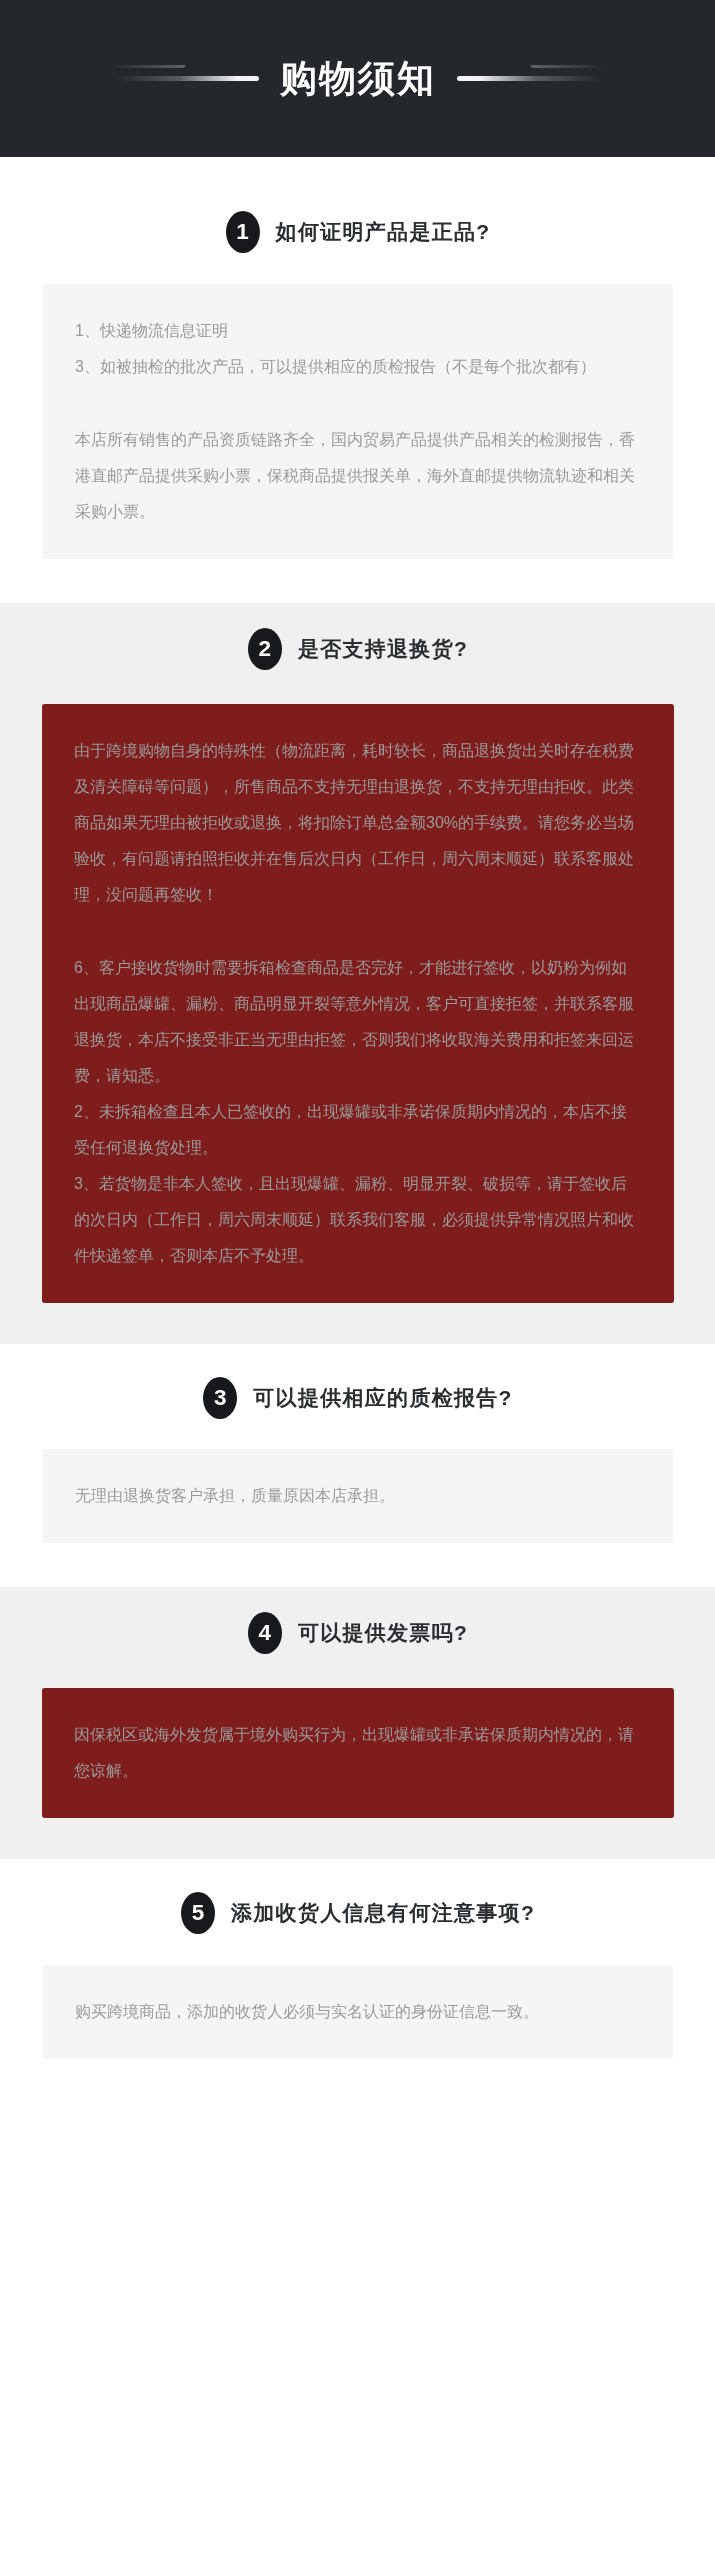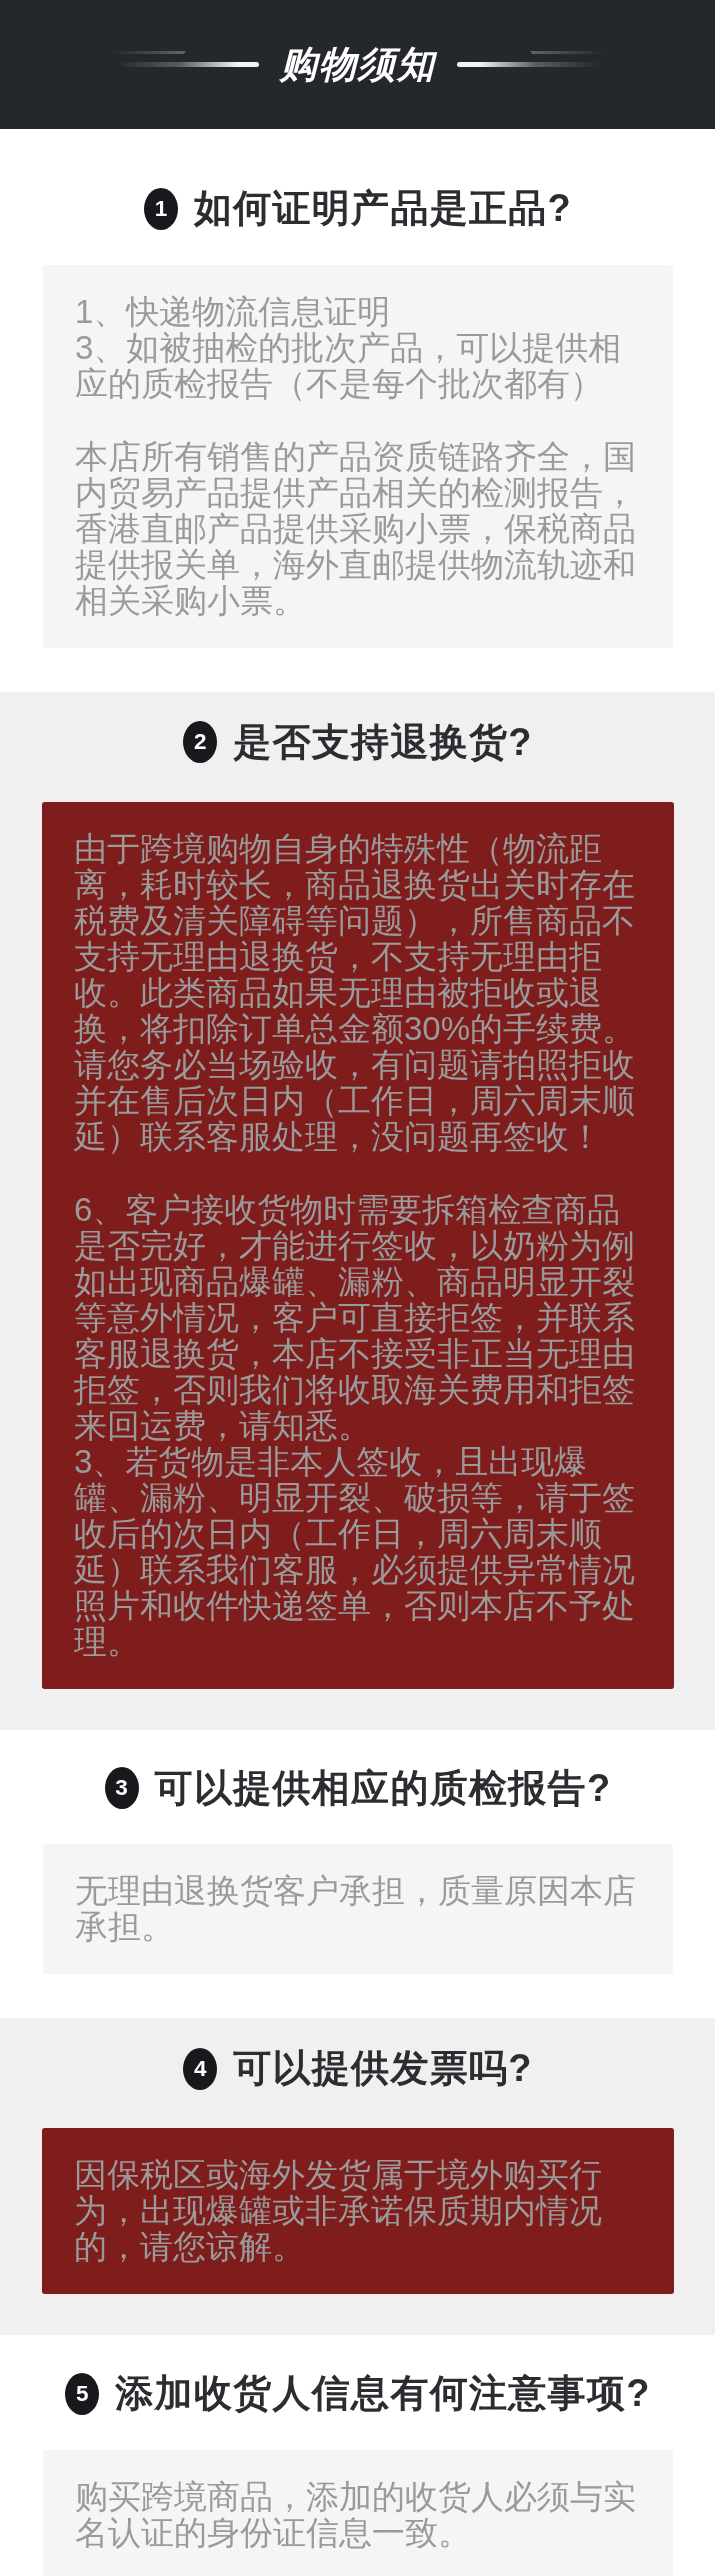--- a/index.html
+++ b/index.html
@@ -3,22 +3,22 @@
 <meta charset="utf-8">
 <style>
   html,body{margin:0;padding:0;}
   body{
     width:716px;min-height:2576px;background:#ffffff;
     font-family:"Liberation Sans","DejaVu Sans",sans-serif;
     -webkit-font-smoothing:antialiased;
   }
   
   .banner{
-    height:129px;background:#24272c;
-    display:flex;align-items:center;justify-content:center;font-style:italic;
+    height:157px;background:#24272c;
+    display:flex;align-items:center;justify-content:center;
   }
   .banner-title{
     color:#ffffff;font-size:37px;font-weight:bold;
     letter-spacing:2px;margin:0 21px;white-space:nowrap;
   }
   .deco-line{width:143px;height:5.3px;position:relative;flex:0 0 auto;}
   .deco-left{
     background:linear-gradient(to right,rgba(255,255,255,0) 0%,rgba(255,255,255,.25) 45%,rgba(255,255,255,.95) 85%,#f2f2f2 100%);
     border-radius:0 2.7px 2.7px 0;
   }
@@ -46,26 +46,26 @@
     display:flex;align-items:center;justify-content:center;
     gap:16px;margin-bottom:30.5px;
   }
   .band .heading{margin-bottom:34px;}
   .badge{
     width:34px;height:42px;background:#17191c;border-radius:50%;
     color:#ffffff;font-size:22.5px;font-weight:bold;
     display:flex;align-items:center;justify-content:center;flex:0 0 auto;
   }
   .sec-title{
-    font-size:38px;font-weight:bold;color:#2b2d31;
+    font-size:21px;font-weight:bold;color:#2b2d31;
     letter-spacing:1.3px;white-space:nowrap;
   }
   .box{
     margin:0 43px;padding:29px 32px;border-radius:2.7px;
-    font-size:33px;line-height:36px;color:#9a9a9a;
+    font-size:16px;line-height:36px;color:#9a9a9a;
     text-align:left;word-break:normal;overflow-wrap:break-word;
   }
   .plain .box{background:#f5f5f6;}
   .band .box{background:#7f1d1d;margin:0 42px;}
   .box p{margin:0;}
   .box .spacer{height:37px;}
 </style>
 </head>
 <body>
 
@@ -93,20 +93,21 @@
 
   <section class="section band">
     <div class="heading">
       <span class="badge">2</span>
       <span class="sec-title">是否支持退换货?</span>
     </div>
     <div class="box">
           <p>由于跨境购物自身的特殊性（物流距离，耗时较长，商品退换货出关时存在税费及清关障碍等问题），所售商品不支持无理由退换货，不支持无理由拒收。此类商品如果无理由被拒收或退换，将扣除订单总金额30%的手续费。请您务必当场验收，有问题请拍照拒收并在售后次日内（工作日，周六周末顺延）联系客服处理，没问题再签收！</p>
           <div class="spacer"></div>
           <p>6、客户接收货物时需要拆箱检查商品是否完好，才能进行签收，以奶粉为例如出现商品爆罐、漏粉、商品明显开裂等意外情况，客户可直接拒签，并联系客服退换货，本店不接受非正当无理由拒签，否则我们将收取海关费用和拒签来回运费，请知悉。</p>
+          <p>2、未拆箱检查且本人已签收的，出现爆罐或非承诺保质期内情况的，本店不接受任何退换货处理。</p>
           <p>3、若货物是非本人签收，且出现爆罐、漏粉、明显开裂、破损等，请于签收后的次日内（工作日，周六周末顺延）联系我们客服，必须提供异常情况照片和收件快递签单，否则本店不予处理。</p>
         </div>
   </section>
 
   <section class="section plain">
     <div class="heading">
       <span class="badge">3</span>
       <span class="sec-title">可以提供相应的质检报告?</span>
     </div>
     <div class="box">

